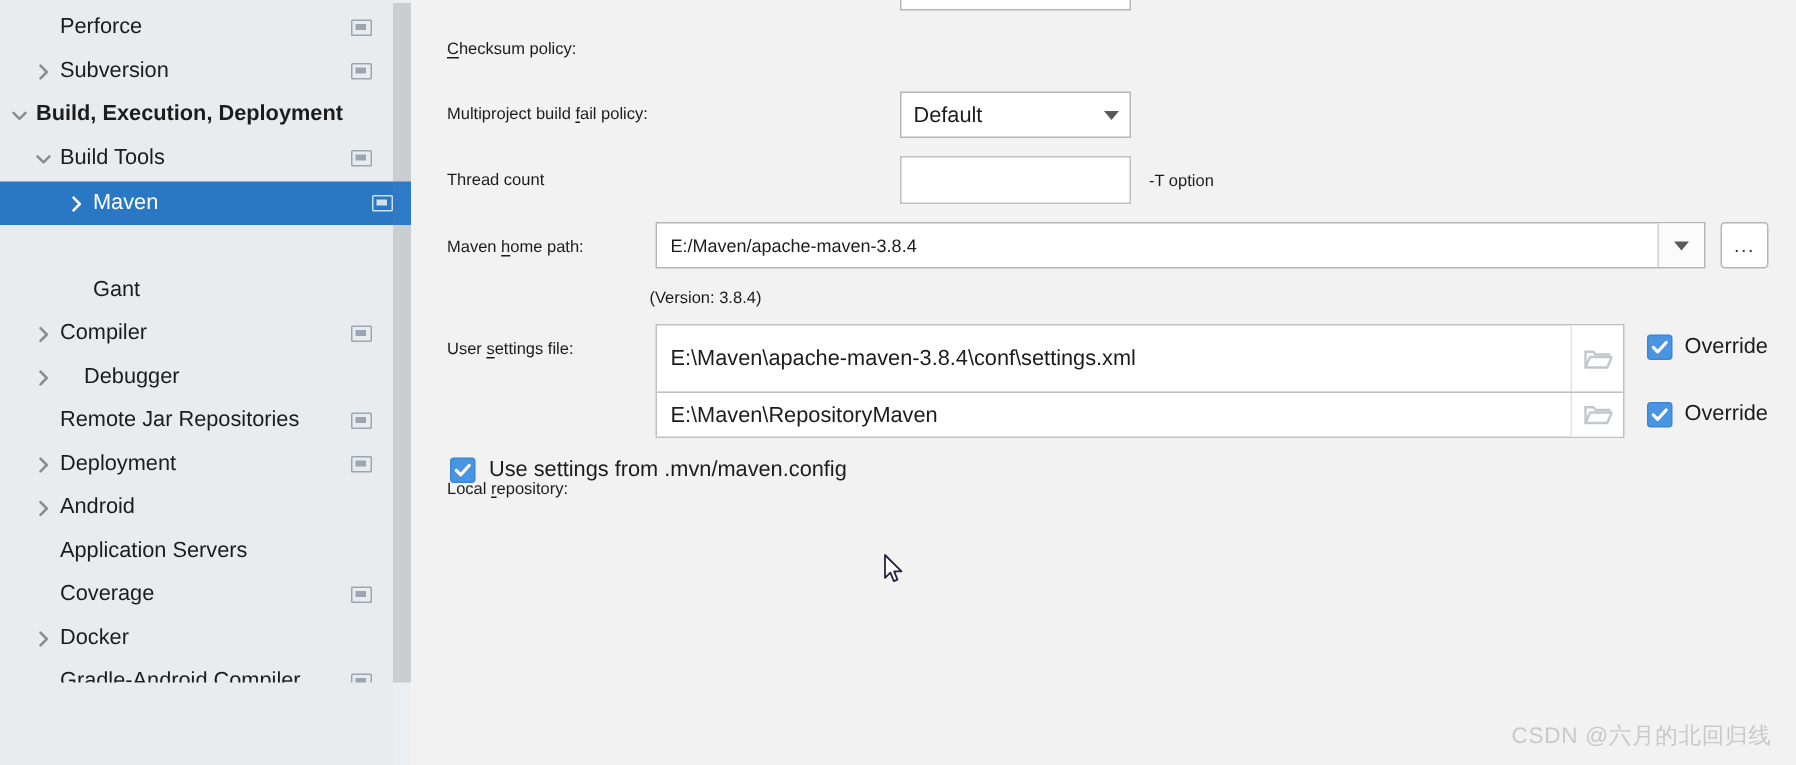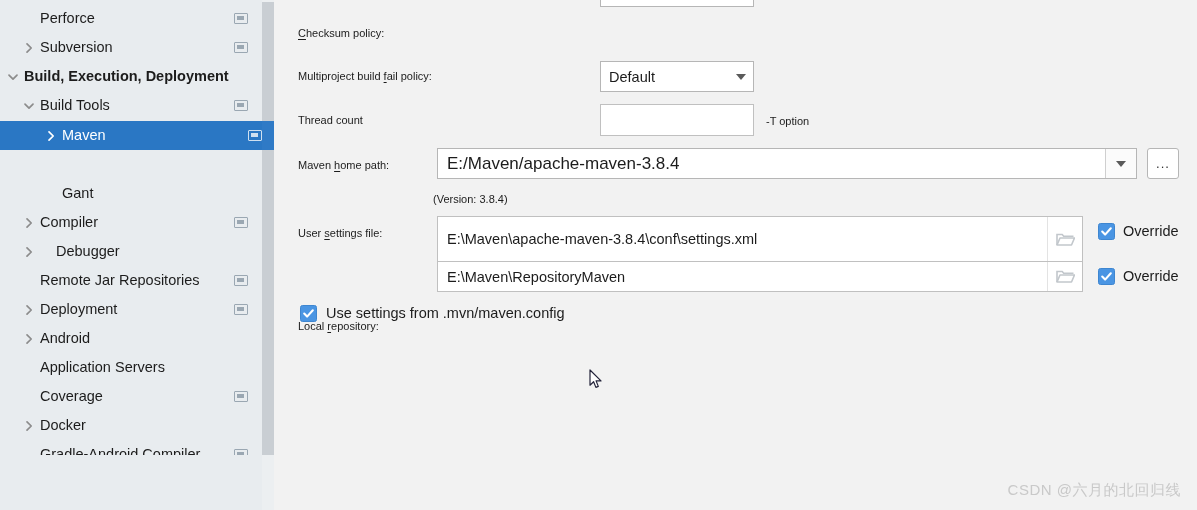--- a/index.html
+++ b/index.html
@@ -188,21 +188,21 @@
   
   #maven-home-combo {
     position: absolute;
     left: 161px; top: 148px;
     width: 700px; height: 31px;
     box-sizing: border-box;
     background: #ffffff;
     border: 1px solid #b6b6b6;
     display: flex;
     align-items: center;
-    font-size: 17px;
+    font-size: 12px;
   }
   #maven-home-combo .val {
     padding-left: 9px; flex: 1; white-space: nowrap; overflow: hidden;
   }
   #maven-home-combo .arrow-seg {
     width: 30px; height: 100%;
     border-left: 1px solid #cfcfcf;
     background: #fbfbfb;
     display: flex; align-items: center; justify-content: center;
   }

